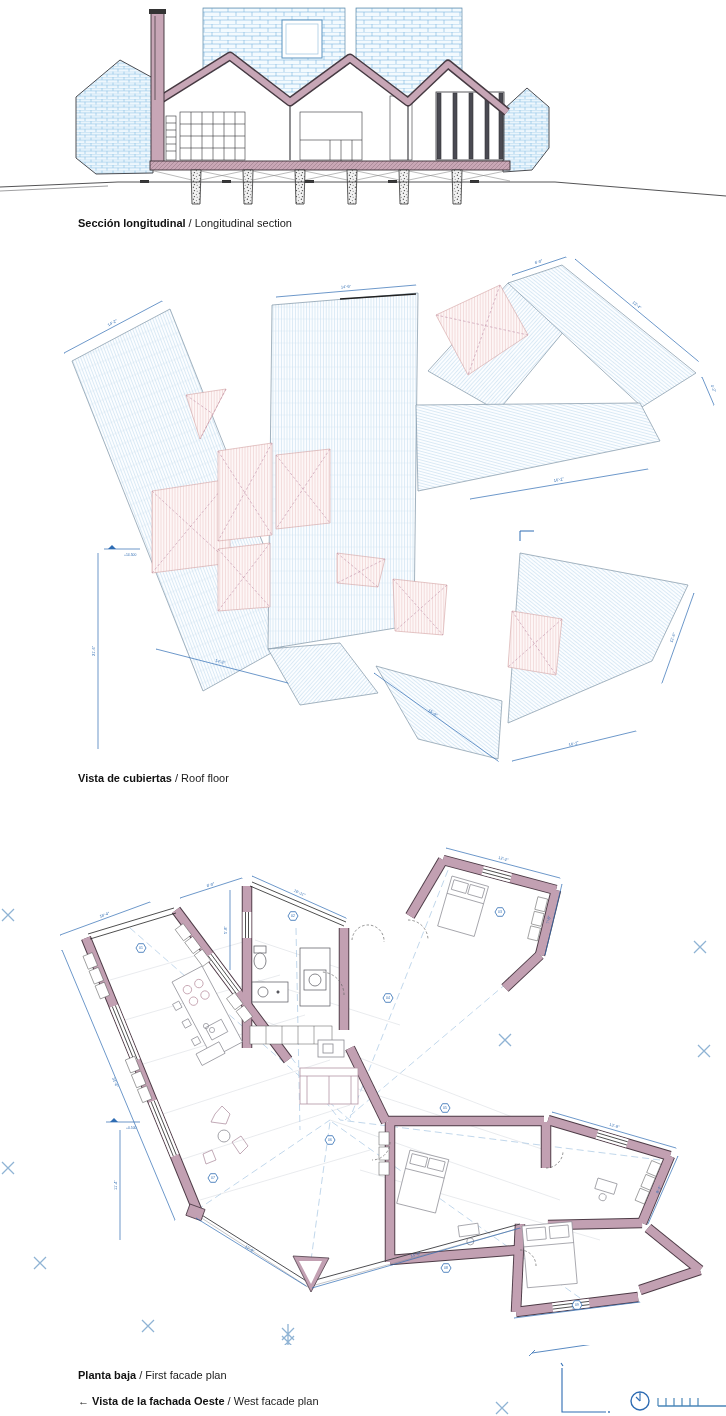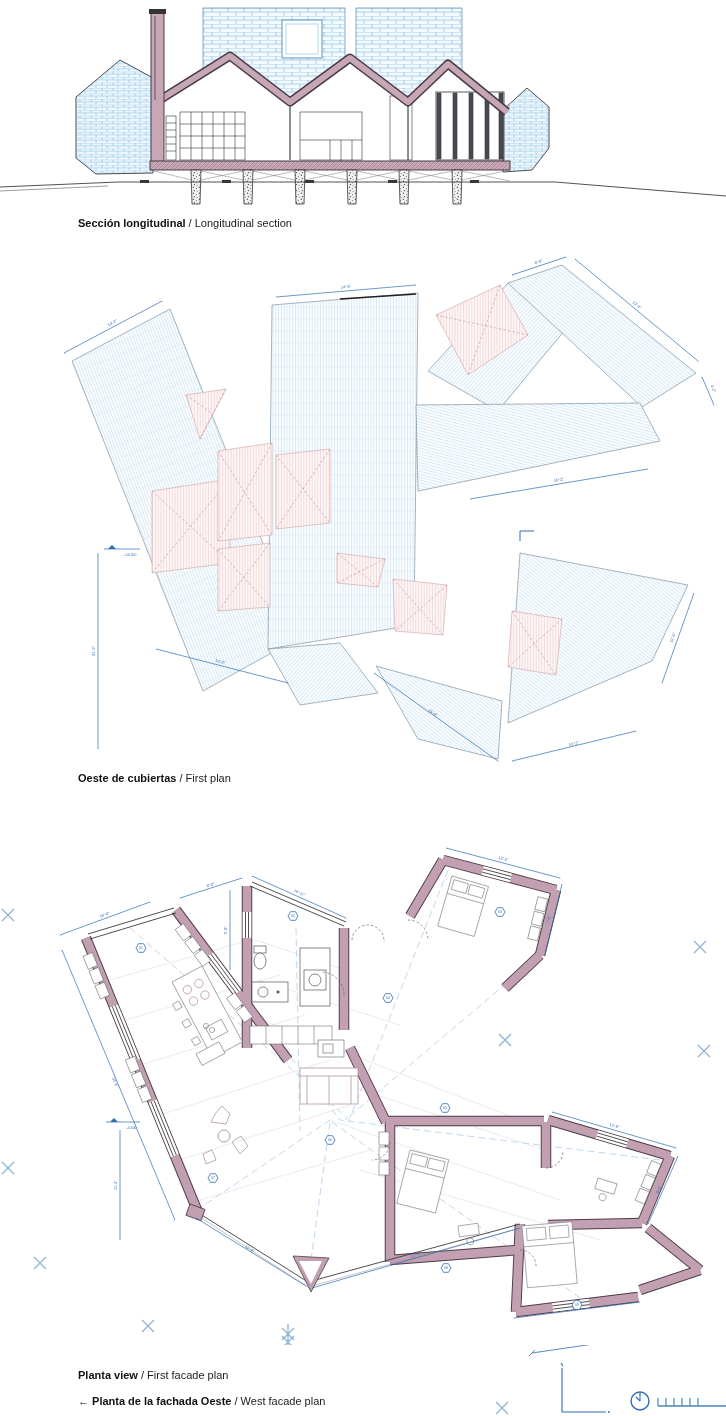--- a/index.html
+++ b/index.html
@@ -227,21 +227,21 @@
     <text transform="translate(559,228) rotate(-10)">16'-2"</text>
     <text transform="translate(674,385) rotate(-70)">12'-6"</text>
     <text transform="translate(574,492) rotate(-14)">16'-2"</text>
     <text transform="translate(220,410) rotate(14)">14'-2"</text>
     <text transform="translate(432,461) rotate(35)">15'-0"</text>
     <text x="124" y="303" font-size="3.4" text-anchor="start">+14.500</text>
   </g>
 </svg>
 
 <div class="cap" style="top:772px">
-  <b>Oeste de cubiertas</b><span> / First plan</span>
+  <b>Vista de cubiertas</b><span> / Roof floor</span>
 </div>
 
 <svg class="drawing" style="top:820px" width="726" height="525" viewBox="0 0 726 525">
   <defs>
     <marker id="p-tk" markerWidth="8" markerHeight="8" refX="0" refY="0" orient="auto" markerUnits="userSpaceOnUse">
       <path d="M-2.4,2.4 L2.4,-2.4" stroke="#2e6cb3" stroke-width="0.9"></path>
     </marker>
   </defs>
 
   <g stroke="#d3d7dc" stroke-width="0.5">
@@ -528,24 +528,24 @@
     <path d="M34,437L46,449M46,437L34,449"></path>
     <path d="M142,500L154,512M154,500L142,512"></path>
     <path d="M282,508L294,520M294,508L282,520M282,516L294,528M294,516L282,528M288,504L288,530"></path>
     <path d="M499,214L511,226M511,214L499,226"></path>
     <path d="M694,121L706,133M706,121L694,133"></path>
     <path d="M698,225L710,237M710,225L698,237"></path>
   </g>
 </svg>
 
 <div class="cap" style="top:1369px">
-  <b>Planta view</b><span> / First facade plan</span>
+  <b>Planta baja</b><span> / First facade plan</span>
 </div>
 <div class="cap" style="top:1395px">
-  <b>← Planta de la fachada Oeste</b><span> / West facade plan</span>
+  <b>← Vista de la fachada Oeste</b><span> / West facade plan</span>
 </div>
 
 <svg class="drawing" style="top:1345px" width="726" height="71" viewBox="0 1345 726 71">
   <g stroke="#2e6cb3" stroke-width="0.8" fill="none">
     <line x1="532" y1="1353" x2="614" y2="1341"></line>
     <path d="M529,1356L535,1350"></path>
   </g>
   <g stroke="#2e6cb3" stroke-width="1.1" fill="none">
     <path d="M562,1368V1412H606"></path>
     <path d="M561,1363L563,1366"></path>

